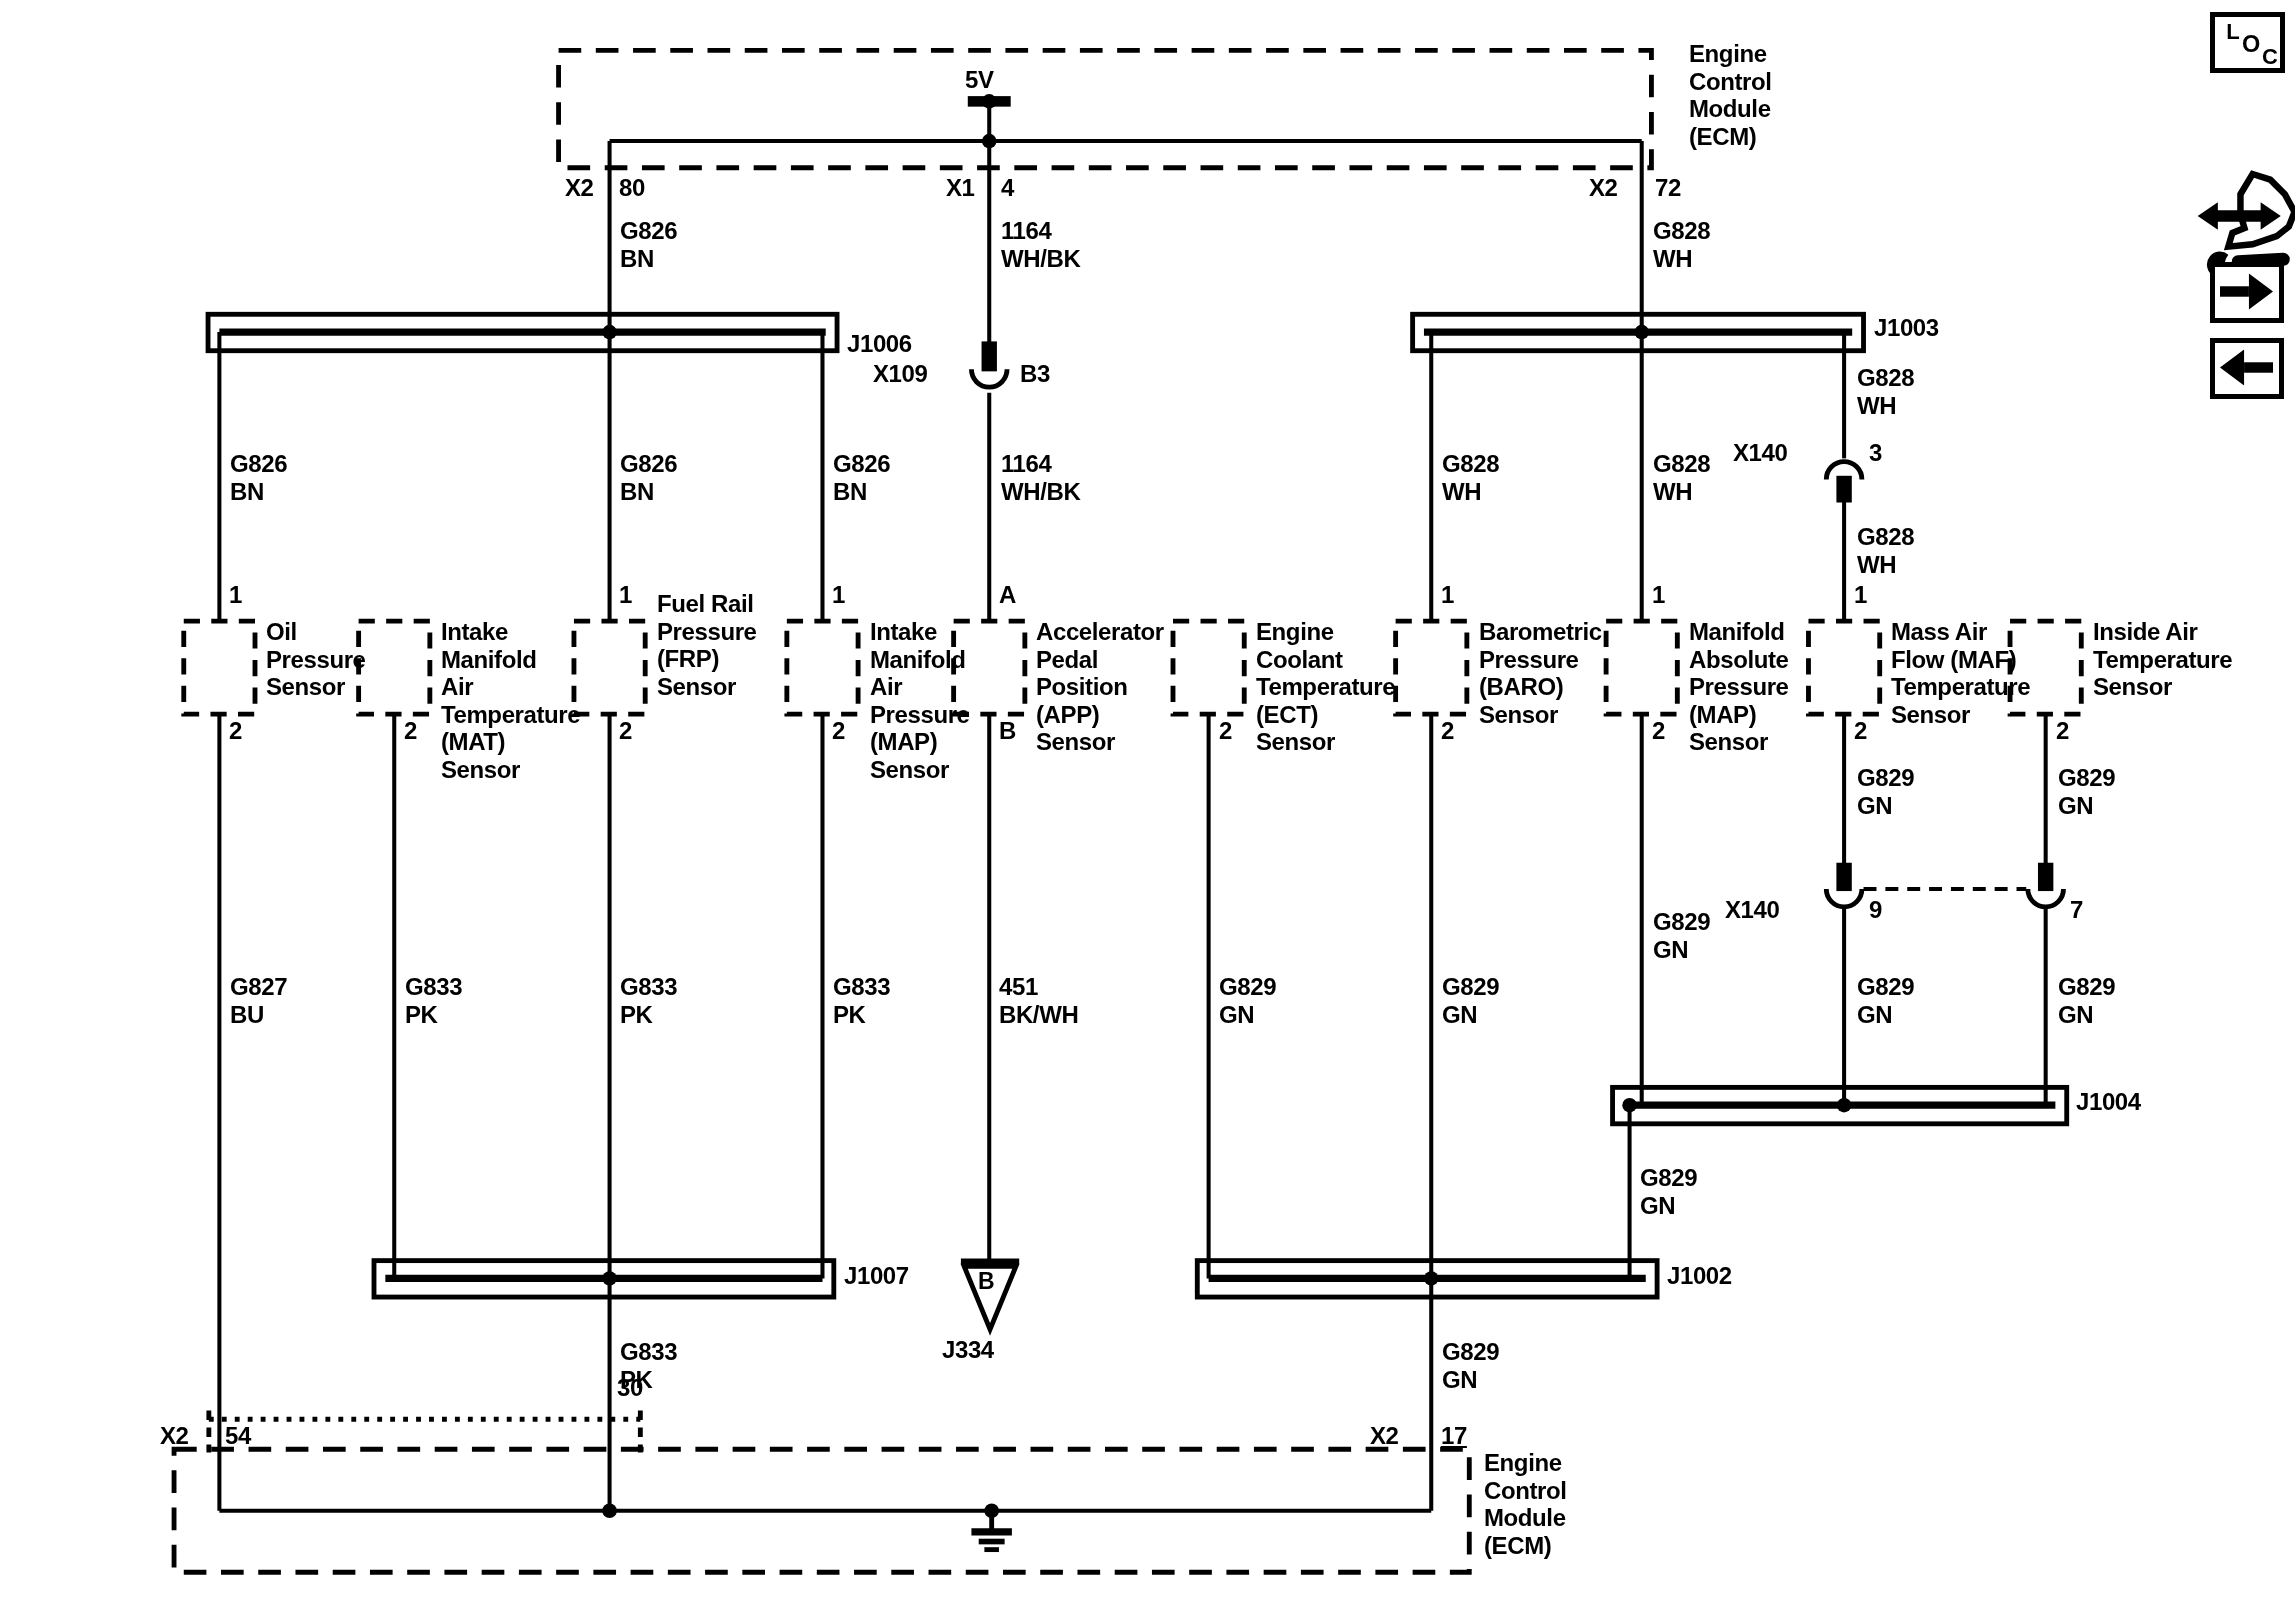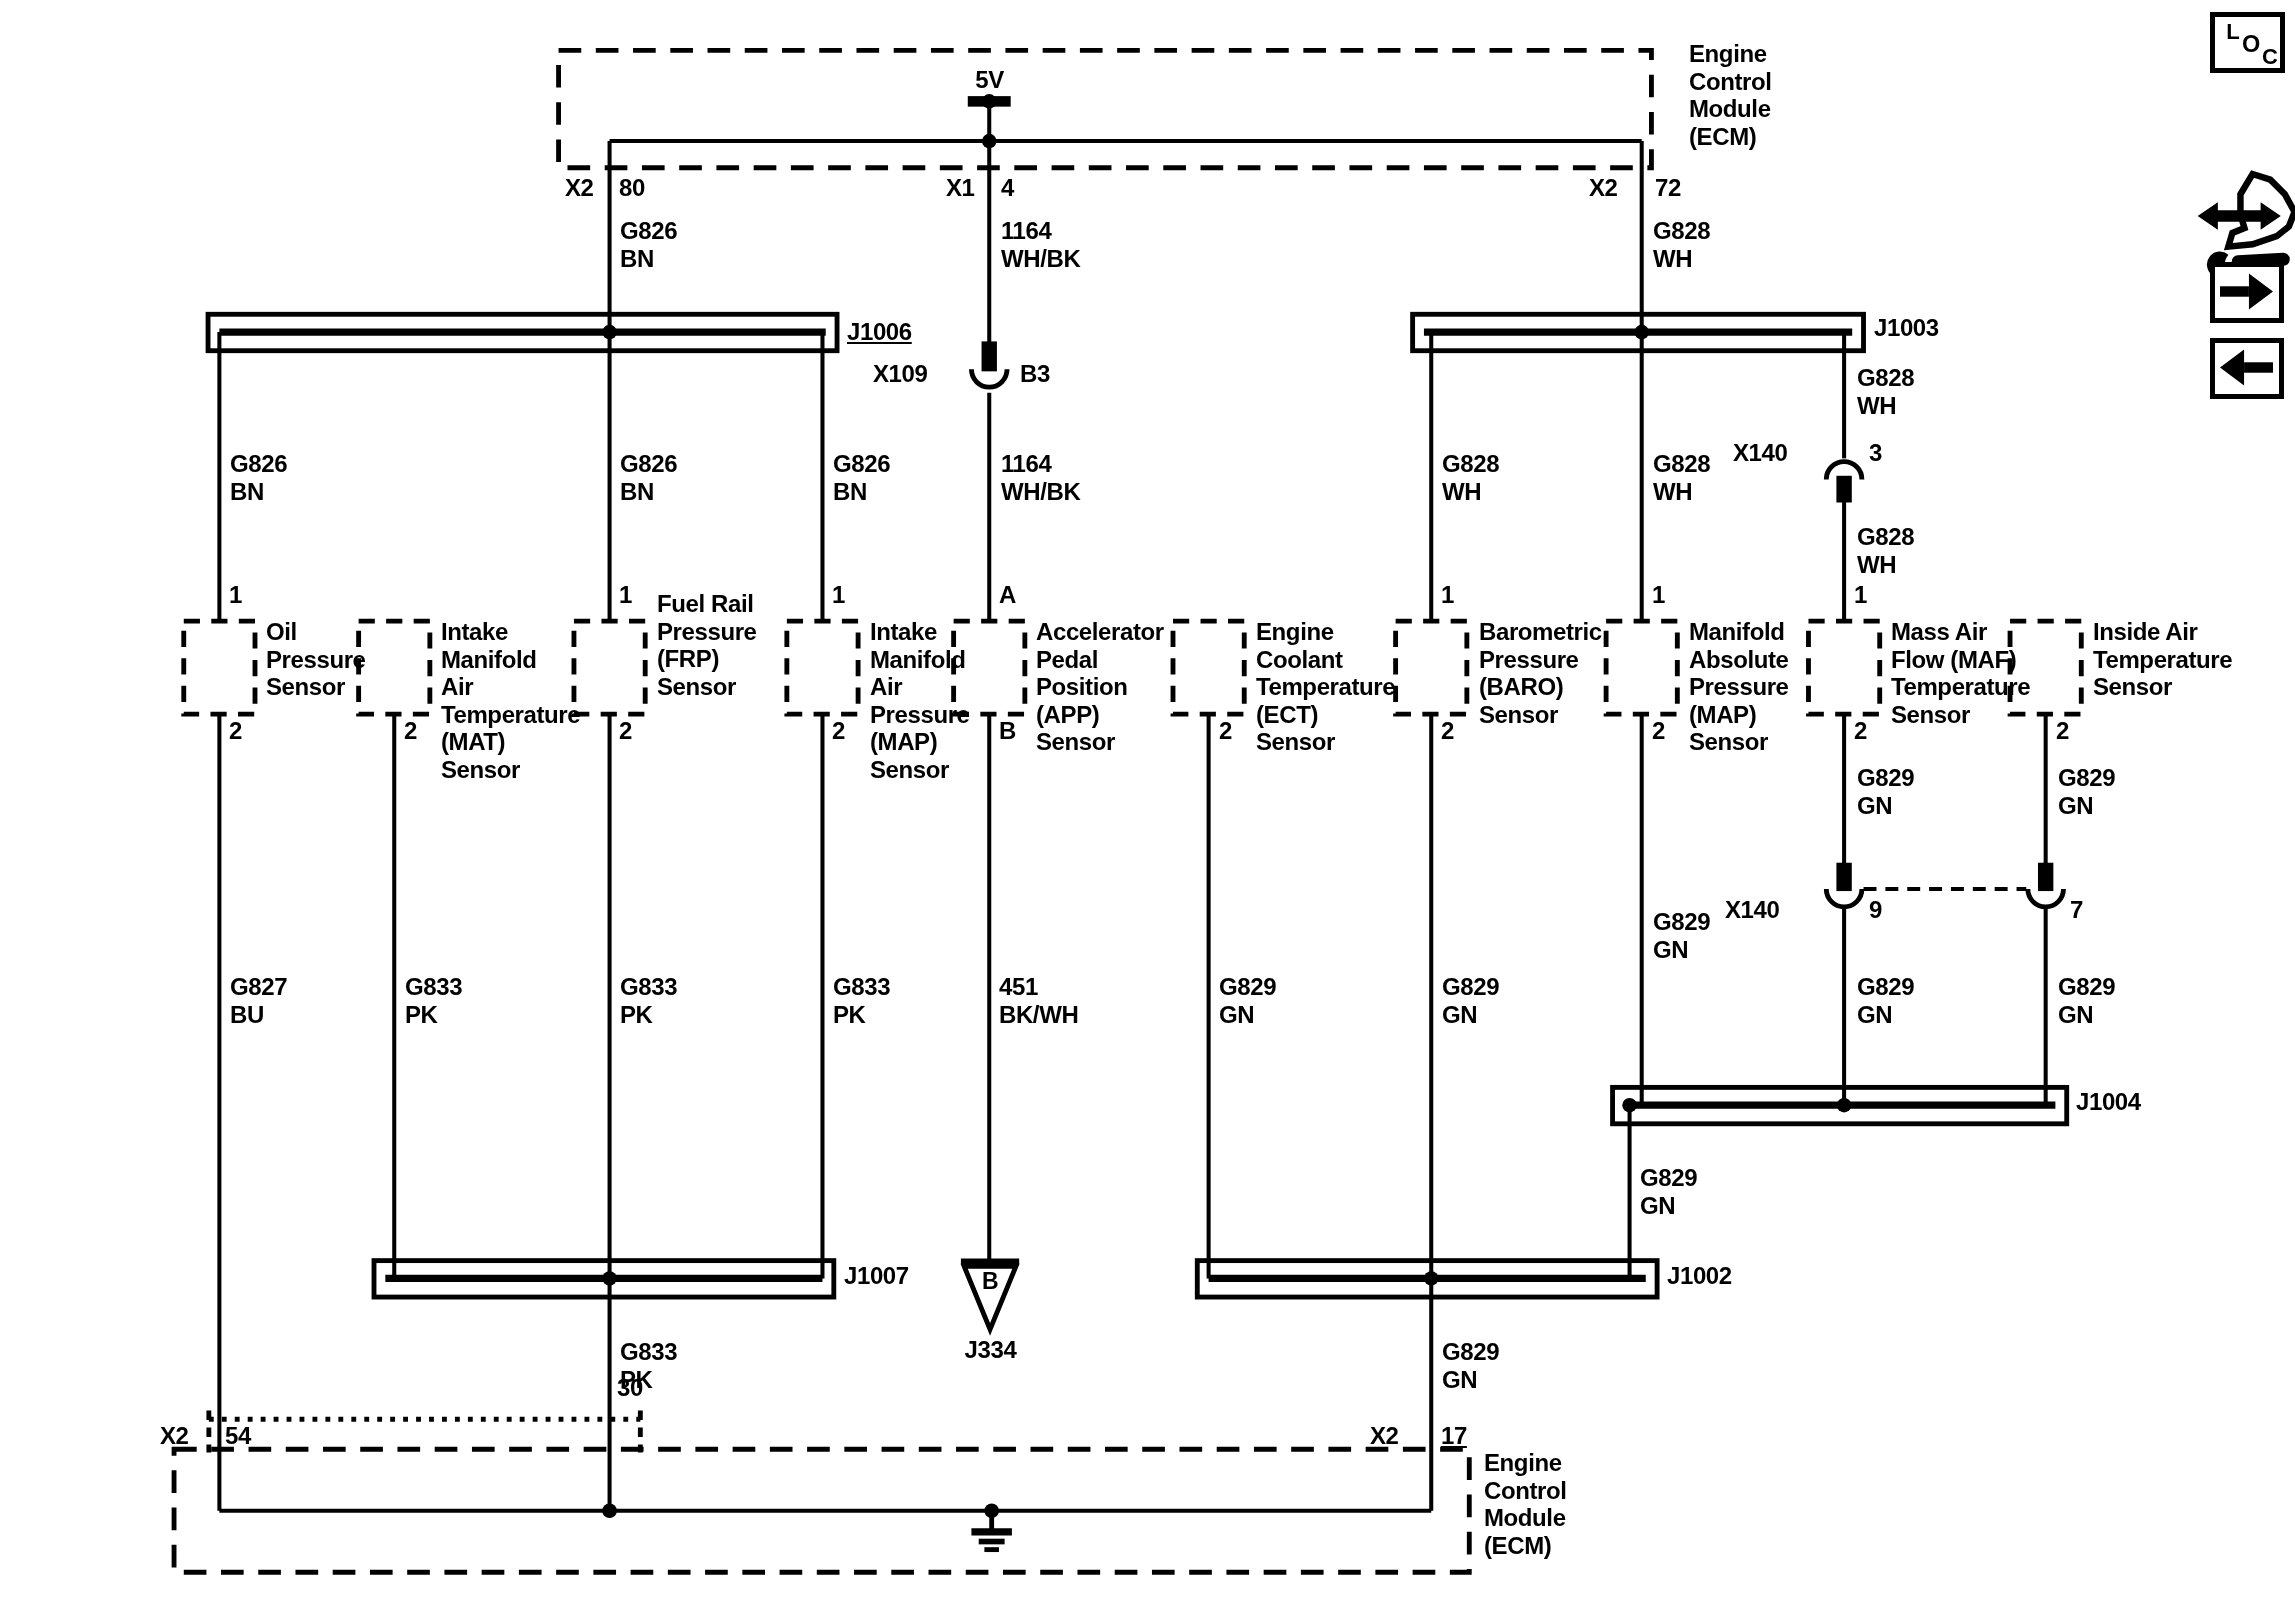--- a/index.html
+++ b/index.html
@@ -1,21 +1,21 @@
 <!DOCTYPE html>
 <html style="font-size:13px"><head>
 <meta charset="utf-8">
 <style>
   html,body{margin:0;padding:0;background:#fff;}
   #canvas{position:relative;width:2295px;height:1614px;background:#fff;overflow:hidden;
           font-family:"Liberation Sans","DejaVu Sans",sans-serif;color:#000;}
   #wiring{position:absolute;left:0;top:0;}
   .lbl{position:absolute;font-weight:700;font-size:24px;line-height:27.5px;
        white-space:pre-line;letter-spacing:-0.4px;}
-  .ctr{text-align:center;}
+  .ctr{text-align:left;}
   .rt{text-align:left;}
   .btn{position:absolute;border:5.7px solid #000;background:#fff;box-sizing:border-box;}
   .btn svg{display:block;}
   .locL{position:absolute;left:11.3px;top:1.6px;font-weight:700;font-size:22px;}
   .locO{position:absolute;left:27px;top:13.8px;font-weight:700;font-size:23.5px;}
   .locC{position:absolute;left:47px;top:27px;font-weight:700;font-size:22px;}
 </style>
 </head>
 <body>
 
@@ -260,21 +260,21 @@
 PK</div>
   <div class="lbl" style="left:999px;top:973px;">451
 BK/WH</div>
   <div class="lbl" style="left:1219px;top:973px;">G829
 GN</div>
   <div class="lbl" style="left:1442px;top:973px;">G829
 GN</div>
   <div class="lbl" style="left:1640px;top:1164px;">G829
 GN</div>
 
-  <div class="lbl" style="left:847px;top:318px;text-decoration:underline;">J1006</div>
+  <div class="lbl" style="left:847px;top:330px;">J1006</div>
   <div class="lbl" style="left:1874px;top:314px;">J1003</div>
   <div class="lbl" style="left:2076px;top:1088px;">J1004</div>
   <div class="lbl" style="left:844px;top:1262px;">J1007</div>
   <div class="lbl" style="left:1667px;top:1262px;">J1002</div>
   <div class="lbl ctr" style="left:978px;top:1268px;width:24px;font-size:23px;">B</div>
   <div class="lbl ctr" style="left:942px;top:1336px;width:97px;">J334</div>
 
   <div class="lbl" style="left:620px;top:1338px;">G833
 PK</div>
   <div class="lbl" style="left:1442px;top:1338px;">G829

